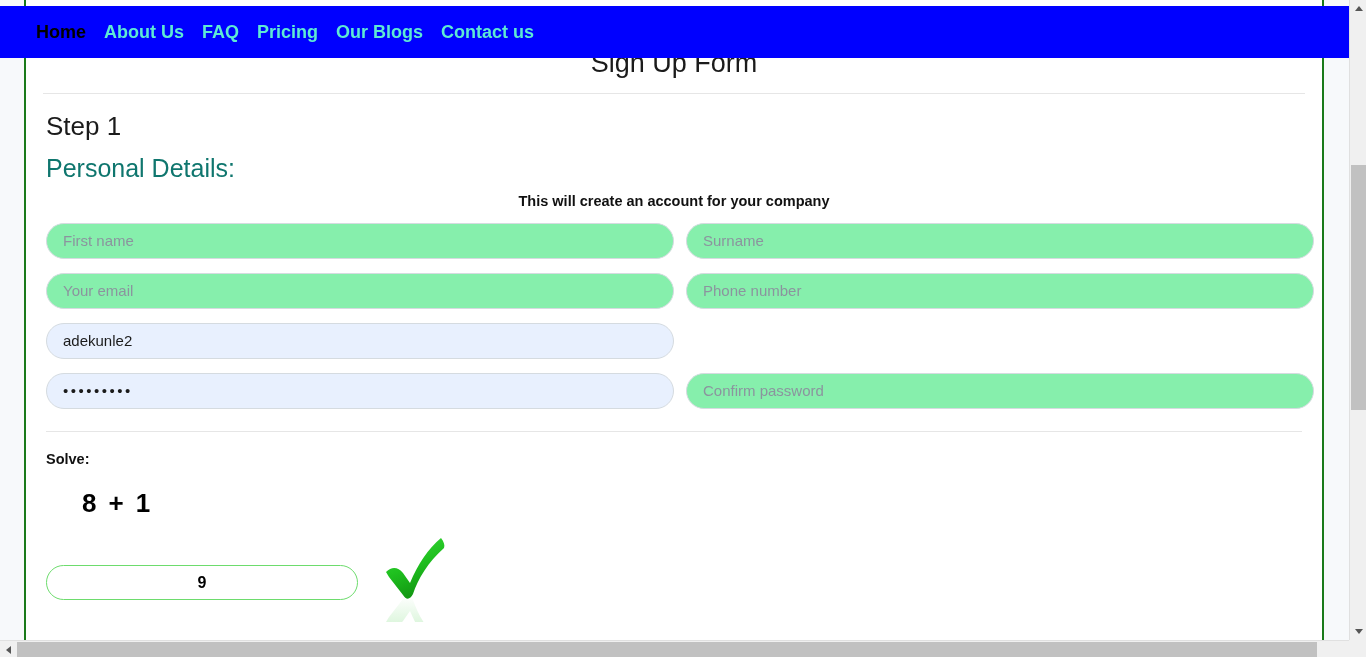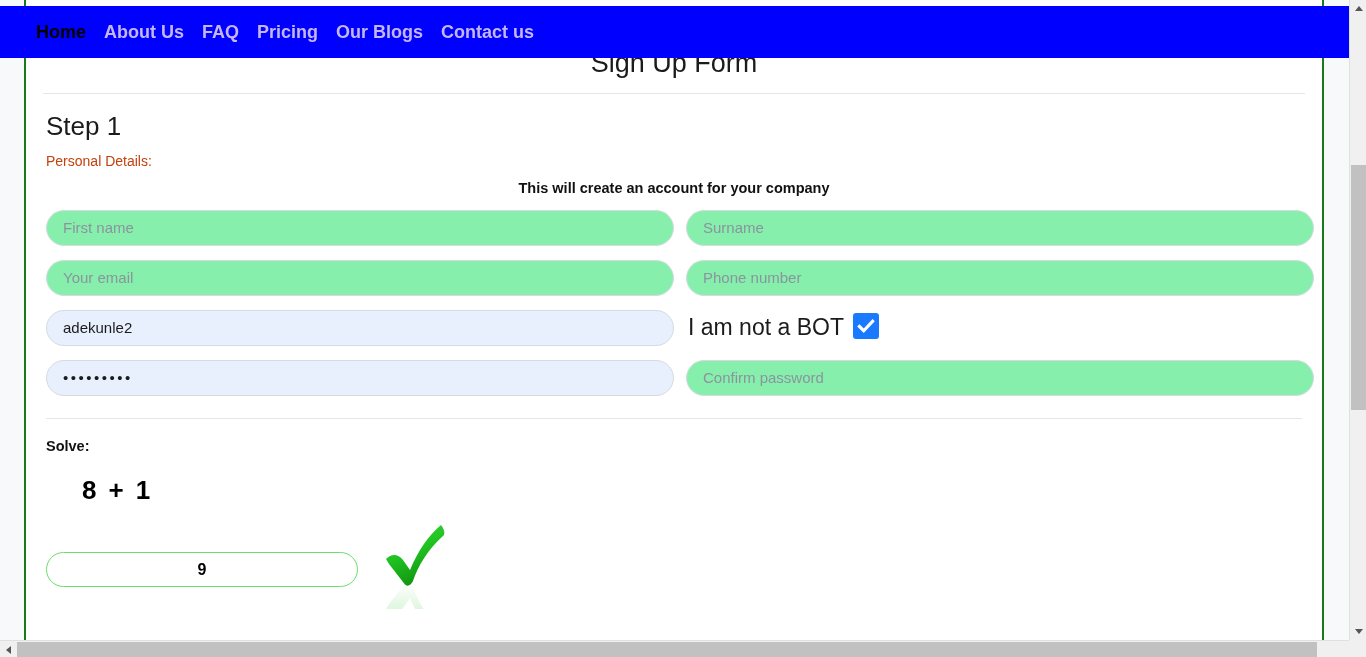--- a/index.html
+++ b/index.html
@@ -45,21 +45,21 @@
     color: #000000;
     font-size: 18px;
     font-weight: 700;
     text-decoration: none;
     margin-right: 18px;
     line-height: 1;
     white-space: nowrap;
     cursor: pointer;
     font-family: "Liberation Sans", sans-serif;
   }
-  .nav-link.muted { color: #c4b5fd; font-weight: 600; }
+  .nav-link.muted { color: #5eead4; font-weight: 600; }
 
   
   #card {
     position: absolute;
     left: 24px;
     top: -12px;
     width: 1300px;
     min-height: 665px;
     background: #ffffff;
     border-left: 2px solid #1a7a1a;
@@ -91,23 +91,23 @@
 
   #step-title {
     font-size: 26px;
     font-weight: 400;
     color: #1b1b1b;
     margin: 0;
     padding: 18px 0 0 0;
     line-height: 1.15;
   }
   #section-title {
-    font-size: 14px;
+    font-size: 25px;
     font-weight: 400;
-    color: #c2410c;
+    color: #0f766e;
     margin: 0;
     padding: 11px 0 0 0;
     line-height: 1.2;
   }
   #section-sub {
     font-size: 14.5px;
     font-weight: 600;
     color: #111111;
     margin: 0;
     padding: 10px 0 0 0;
@@ -336,30 +336,20 @@
           <input class="pill-input" type="text" placeholder="Your email" style="">
         </div>
         <div class="form-col">
           <input class="pill-input" type="text" placeholder="Phone number" style="">
         </div>
       </div>
 
       <div class="form-row">
         <div class="form-col">
           <input class="pill-input autofilled" type="text" value="adekunle2" style="">
-        </div>
-        <div class="form-col">
-          <div class="bot-row">
-            <span class="bot-label">I am not a BOT</span>
-            <span class="bot-check">
-              <svg width="20" height="20" viewBox="0 0 20 20">
-                <path d="M3.4 10.4 L7.7 14.7 L16.6 5.3" stroke="#ffffff" stroke-width="3.1" fill="none" stroke-linecap="square" stroke-linejoin="miter"></path>
-              </svg>
-            </span>
-          </div>
         </div>
       </div>
 
       <div class="form-row">
         <div class="form-col">
           <input class="pill-input autofilled pwd" type="text" value="•••••••••" style="">
         </div>
         <div class="form-col">
           <input class="pill-input" type="text" placeholder="Confirm password" style="">
         </div>

